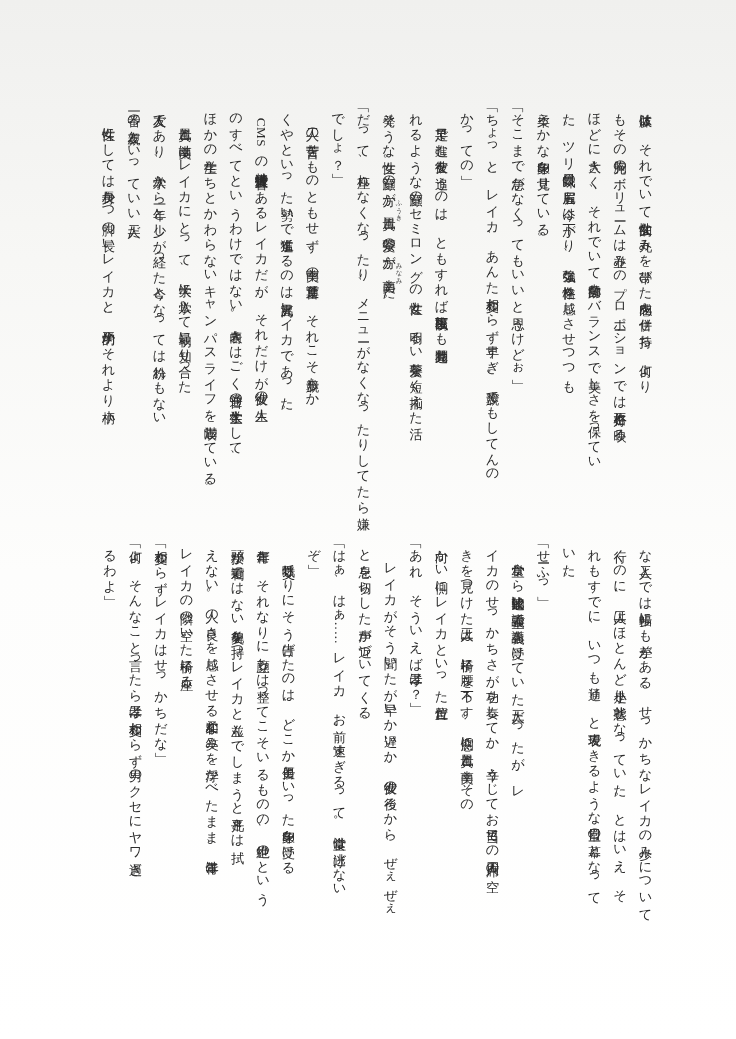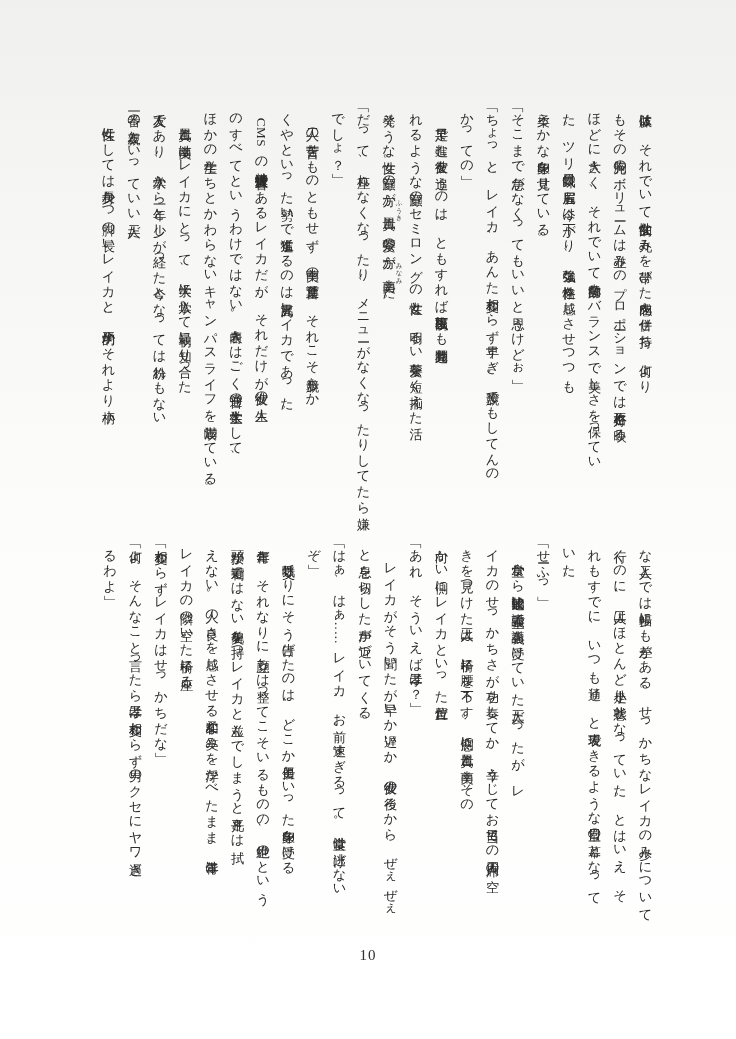--- a/index.html
+++ b/index.html
@@ -90,14 +90,13 @@
       <div class="tcol">ぞ」</div>
       <div class="tcol">　呼気交じりにそう告げたのは、どこか優男といった印象を受ける</div>
       <div class="tcol">青年だ。それなりに顔立ちは整ってこそいるものの、絶世のという</div>
       <div class="tcol">接頭が過剰ではない美貌を持つレイカと並んでしまうと平凡さは拭</div>
       <div class="tcol">えない。人の良さを感じさせる柔和な笑みを浮かべたまま、青年は</div>
       <div class="tcol">レイカの隣の空いた椅子に座る。</div>
       <div class="tcol">「相変わらずレイカはせっかちだな」</div>
       <div class="tcol">「何よ。そんなこと言ったら孝二は相変わらず男のクセにヤワ過ぎ</div>
       <div class="tcol">るわよ」</div>
     </div>
-  <div class="page-number">10</div>
 </div>
 
 </body></html>

